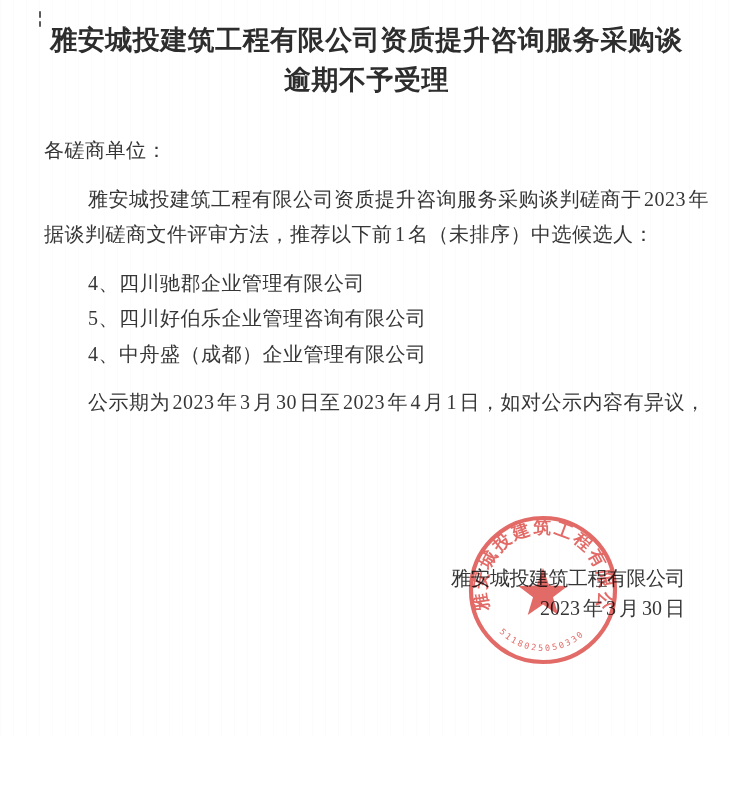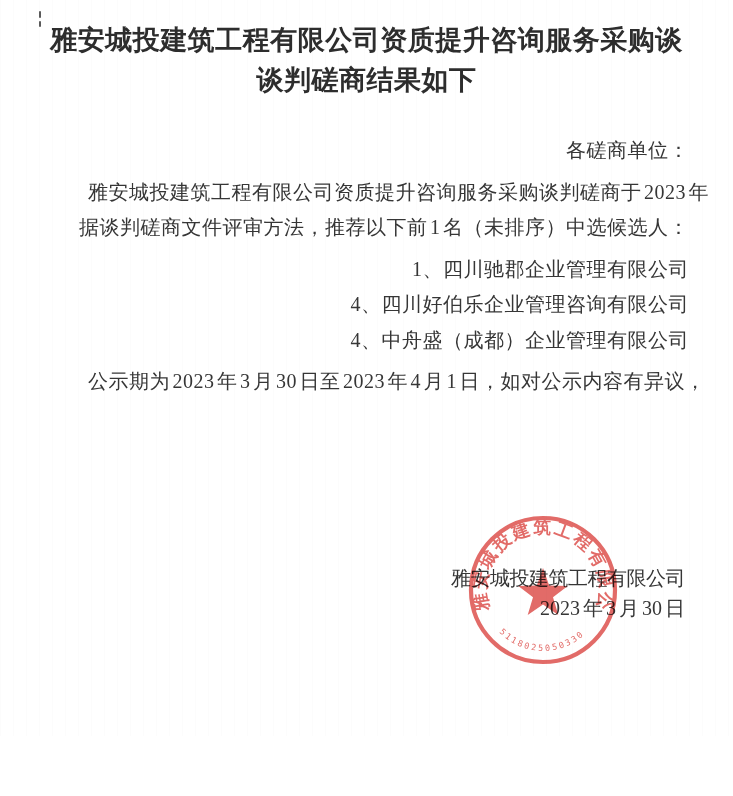--- a/index.html
+++ b/index.html
@@ -27,24 +27,24 @@
     color:#2d2d2d;
     white-space:nowrap;
   }
   .body-lines{
     position:absolute;left:44px;right:44px;top:133px;
     font-size:20px;line-height:35.5px;
     color:#363636;
     letter-spacing:0.5px;
     word-spacing:-3px;
   }
-  .line{white-space:nowrap;text-align:right;}
+  .line{white-space:nowrap;}
   .line.indent{text-indent:44px;}
   .line.justify{text-align:justify;text-align-last:justify;text-justify:inter-character;}
-  .line.gap{margin-top:6px;}
+  .line.gap{margin-top:13px;}
 
   .signature{
     position:absolute;right:48px;top:564px;
     text-align:right;
     color:#363636;
     font-size:20px;
   }
   .sig-company{letter-spacing:-0.5px;line-height:28px;}
   .sig-date{margin-top:2px;line-height:28px;word-spacing:-2px;}
 
@@ -62,29 +62,29 @@
 </head>
 <body>
 
 <div class="page">
 
   <div class="artifact art-1"></div>
   <div class="artifact art-2"></div>
 
   <div class="title">
     <div>雅安城投建筑工程有限公司资质提升咨询服务采购谈</div>
-    <div>谈判磋商结果如下</div>
+    <div>逾期不予受理</div>
   </div>
 
   <div class="body-lines">
       <div class="line">各磋商单位：</div>
       <div class="line indent justify gap">雅安城投建筑工程有限公司资质提升咨询服务采购谈判磋商于 2023 年</div>
       <div class="line">据谈判磋商文件评审方法，推荐以下前 1 名（未排序）中选候选人：</div>
-      <div class="line indent gap">1、四川驰郡企业管理有限公司</div>
-      <div class="line indent">4、四川好伯乐企业管理咨询有限公司</div>
+      <div class="line indent gap">4、四川驰郡企业管理有限公司</div>
+      <div class="line indent">5、四川好伯乐企业管理咨询有限公司</div>
       <div class="line indent">4、中舟盛（成都）企业管理有限公司</div>
       <div class="line indent justify gap">公示期为 2023 年 3 月 30 日至 2023 年 4 月 1 日，如对公示内容有异议，</div>
     </div>
 
   <div class="signature">
     <div class="sig-company">雅安城投建筑工程有限公司</div>
     <div class="sig-date">2023 年 3 月 30 日</div>
   </div>
 
   <svg class="stamp" viewBox="0 0 170 170" xmlns="http://www.w3.org/2000/svg">

